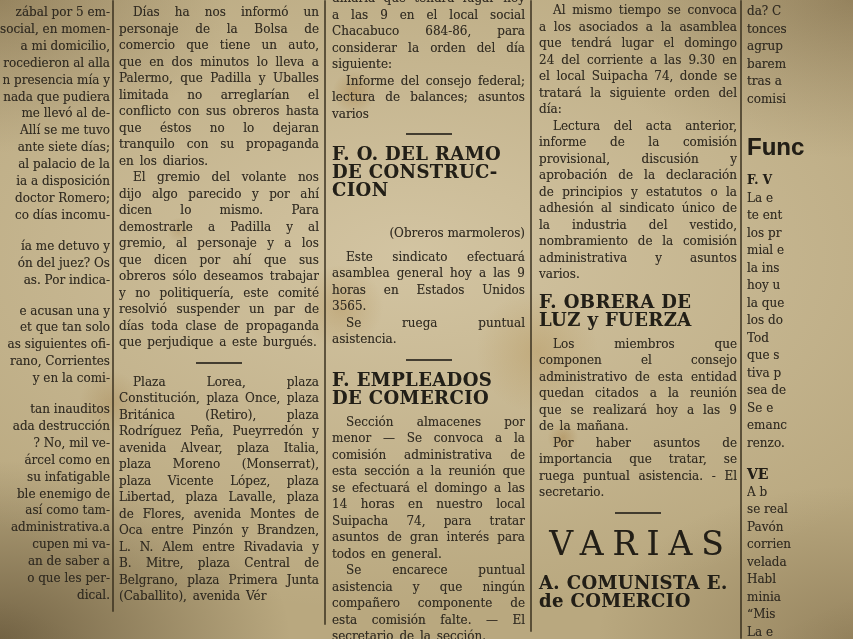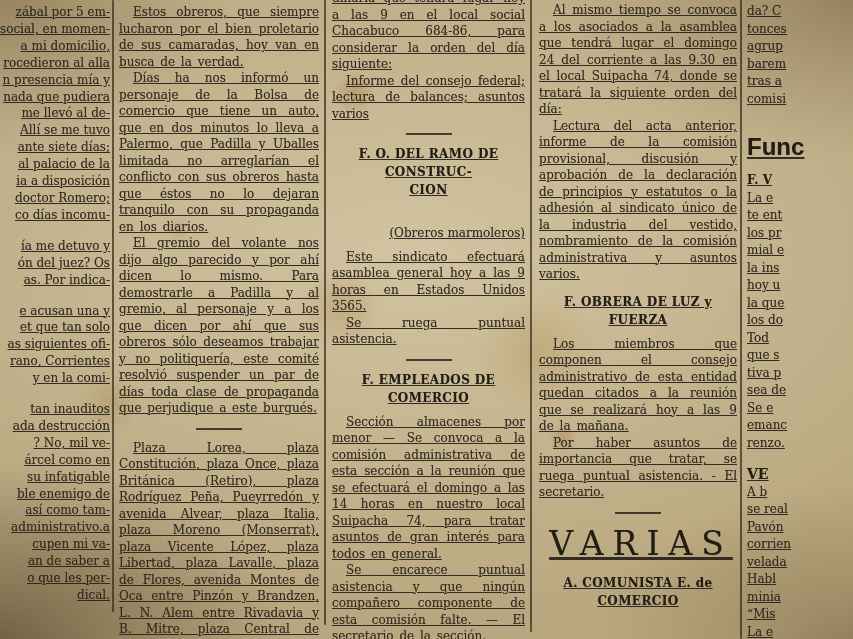--- a/index.html
+++ b/index.html
@@ -22,37 +22,37 @@
       radial-gradient(ellipse 120% 90% at 48% 40%, rgba(236,224,196,0.50), rgba(0,0,0,0) 62%),
       radial-gradient(ellipse 55% 40% at 100% 0%, rgba(90,70,40,0.38), rgba(0,0,0,0) 62%),
       radial-gradient(ellipse 55% 45% at 0% 100%, rgba(55,40,18,0.52), rgba(0,0,0,0) 62%),
       radial-gradient(ellipse 45% 40% at 0% 0%, rgba(80,60,30,0.35), rgba(0,0,0,0) 60%),
       radial-gradient(ellipse 50% 40% at 100% 100%, rgba(80,60,30,0.32), rgba(0,0,0,0) 60%),
       radial-gradient(ellipse 140% 115% at 50% 45%, rgba(0,0,0,0) 55%, rgba(70,52,22,0.48) 100%);
     color:var(--ink);
     font-size:12px; line-height:16.5px;
     text-shadow:0 0 0.6px rgba(44,39,30,0.45);
   }
-  .col{position:absolute;text-decoration:underline; }
+  .col{position:absolute; }
   .col-1{left:0;   width:110px; top:4px;  line-height:16.9px;}
   .col-2{left:119px; width:200px; top:4px;}
   .col-3{left:332px; width:193px; top:-10px;}
   .col-4{left:539px; width:198px; top:2px;}
   .col-5{left:747px; width:110px; top:3px; line-height:17.5px;}
   .vsep{position:absolute; top:0; width:2px; background:rgba(52,44,28,0.72); border-radius:1px;}
   .sep-a{left:112px; height:612px;}
   .sep-b{left:324px; height:625px;}
   .sep-c{left:530px; height:632px;}
   .sep-d{left:740px; height:639px;}
 
   .blk{margin:0;}
   .p   {text-align:justify; text-indent:14px; word-spacing:2px;}
   .pc  {text-align:justify; word-spacing:2px;}
-  .h   {font-weight:bold; color:var(--ink-strong); text-align:center;
-        margin:10px 0 7px; font-size:12px; letter-spacing:0.4px; white-space:pre-line; line-height:18px;}
+  .h   {font-weight:bold; color:var(--ink-strong); text-align:left;
+        margin:10px 0 7px; font-size:18px; letter-spacing:0.4px; white-space:pre-line; line-height:18px;}
   .sub {text-align:right; margin:9px 0 7px;}
   .rule{width:46px; border-top:2px solid rgba(44,39,30,0.85); margin:11px auto 10px; height:0;}
   .bigh{text-align:center; font-size:33px; letter-spacing:9px; line-height:40px;
         margin:10px 0 8px; color:var(--ink-strong); white-space:nowrap; text-indent:6px;}
   .frag{white-space:nowrap; overflow:hidden;}
   .col-1 .frag{text-align:right;}
   .fragb{white-space:nowrap; font-weight:bold; color:var(--ink-strong);}
   .bighl{font-family:"Liberation Sans", sans-serif; font-weight:bold; font-size:24px;
          line-height:30px; color:var(--ink-strong); white-space:nowrap; margin:4px 0;}
   .fragh{white-space:nowrap; font-weight:bold; font-size:14px; color:var(--ink-strong);}
@@ -91,28 +91,27 @@
       <div class="blk frag">rano, Corrientes</div>
       <div class="blk frag">y en la comi-</div>
       <div class="blk gap" style="height: 14px;"></div>
       <div class="blk frag">tan inauditos</div>
       <div class="blk frag">ada destrucción</div>
       <div class="blk frag">? No, mil ve-</div>
       <div class="blk frag">árcel como en</div>
       <div class="blk frag">su infatigable</div>
       <div class="blk frag">ble enemigo de</div>
       <div class="blk frag">así como tam-</div>
-      <div class="blk frag">administrativo.a</div>
+      <div class="blk frag">administrativa.a</div>
       <div class="blk frag">cupen mi va-</div>
       <div class="blk frag">an de saber a</div>
       <div class="blk frag">o que les per-</div>
       <div class="blk frag">dical.</div>
     </div>
   <div class="col col-2">
-      <div class="blk p">Estos obreros, que siempre lucharon por el bien proletario de sus camaradas, hoy van en busca de la verdad.</div>
       <div class="blk p">Días ha nos informó un personaje de la Bolsa de comercio que tiene un auto, que en dos minutos lo lleva a Palermo, que Padilla y Uballes limitada no arreglarían el conflicto con sus obreros hasta que éstos no lo dejaran tranquilo con su propaganda en los diarios.</div>
       <div class="blk p">El gremio del volante nos dijo algo parecido y por ahí dicen lo mismo. Para demostrarle a Padilla y al gremio, al personaje y a los que dicen por ahí que sus obreros sólo deseamos trabajar y no politiquería, este comité resolvió suspender un par de días toda clase de propaganda que perjudique a este burgués.</div>
       <div class="blk rule"></div>
       <div class="blk p">Plaza Lorea, plaza Constitución, plaza Once, plaza Británica (Retiro), plaza Rodríguez Peña, Pueyrredón y avenida Alvear, plaza Italia, plaza Moreno (Monserrat), plaza Vicente López, plaza Libertad, plaza Lavalle, plaza de Flores, avenida Montes de Oca entre Pinzón y Brandzen, L. N. Alem entre Rivadavia y B. Mitre, plaza Central de Belgrano, plaza Primera Junta (Caballito), avenida Vér</div>
     </div>
   <div class="col col-3">
       <div class="blk pc">dinaria que tendrá lugar hoy a las 9 en el local social Chacabuco 684-86, para considerar la orden del día siguiente:</div>
       <div class="blk p">Informe del consejo federal; lectura de balances; asuntos varios</div>
       <div class="blk rule"></div>
       <div class="blk h">F. O. DEL RAMO DE CONSTRUC-

